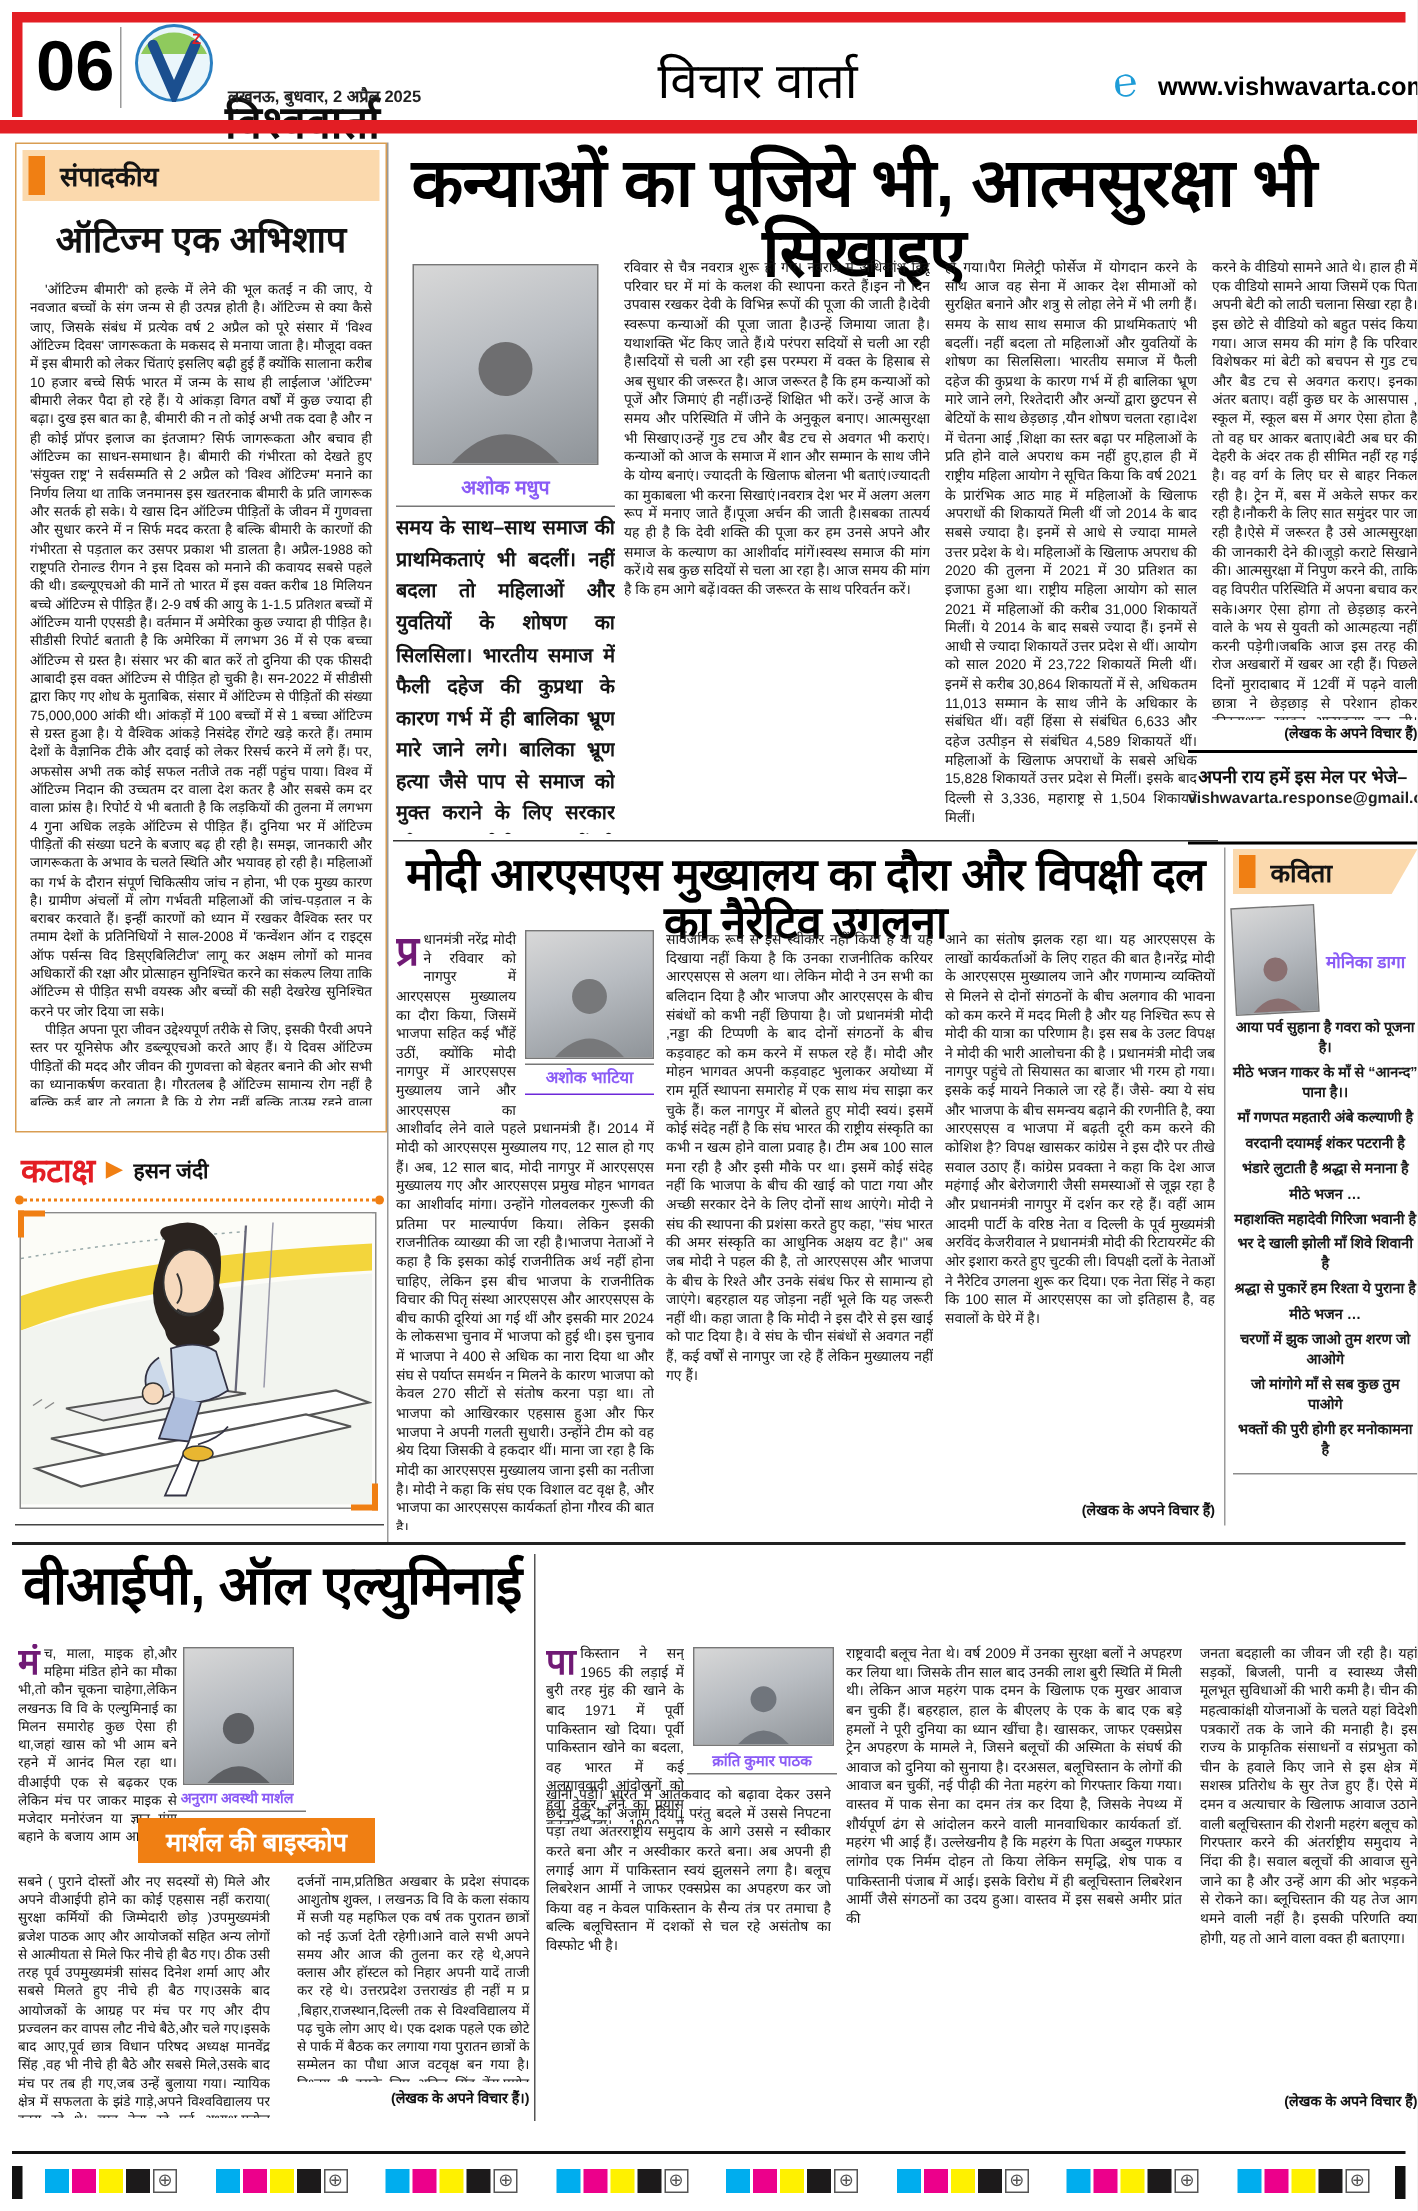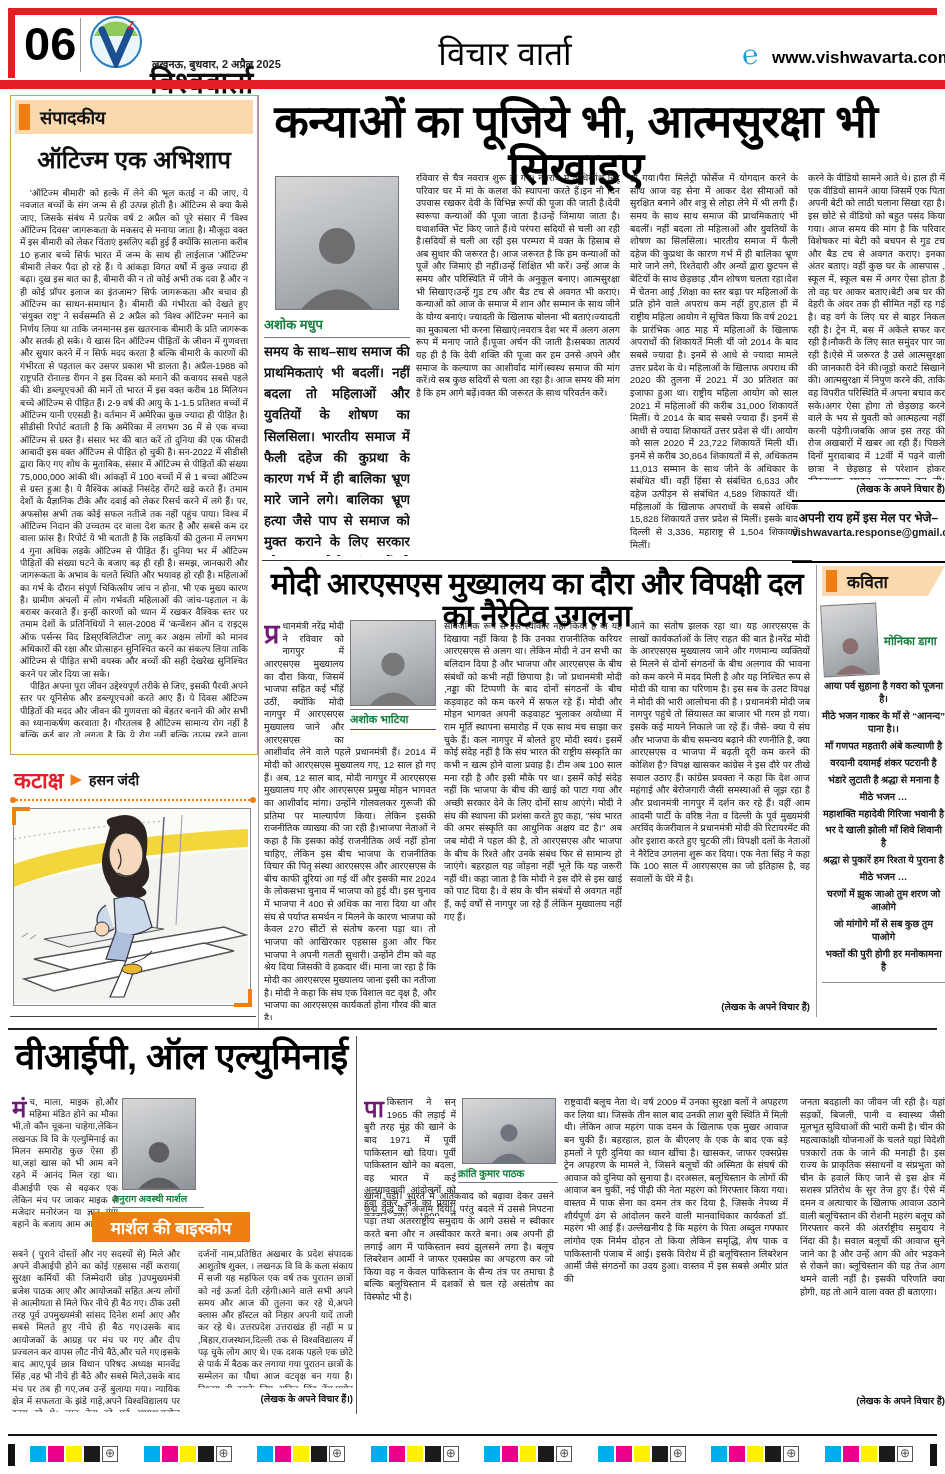--- a/index.html
+++ b/index.html
@@ -7,21 +7,21 @@
         font-family:"Liberation Sans",sans-serif;color:#111;overflow:hidden;}
   .abs{position:absolute;}
   .jtext{text-align:justify;font-size:9.3px;line-height:1.36;color:#151515;overflow:hidden;word-break:break-word;}
   .bold{font-weight:bold;}
   .center{text-align:center;}
   .headline{font-weight:bold;color:#000;text-align:center;letter-spacing:-0.5px;line-height:1.05;}
   .vrule{background:#9a9a9a;width:1px;}
   .hrule{background:#8c8c8c;height:1px;}
   .photo{background:linear-gradient(160deg,#d8d8d8 0%,#b9bdc2 45%,#8f9499 100%);border:1px solid #777;
          display:flex;align-items:flex-end;justify-content:center;overflow:hidden;}
-  .caption{font-weight:bold;text-align:left;color:#15803d;}
+  .caption{font-weight:bold;text-align:center;color:#8b5cf6;}
   .dropcap{float:left;font-weight:bold;font-size:27px;line-height:0.9;padding:2px 3px 0 0;color:#701a75;}
   .closing{font-weight:bold;text-align:right;font-size:9.5px;}
   
   .red{background:#e31e24;}
   .pagenum{font-size:47px;font-weight:bold;color:#000;line-height:1;}
   .masthead{font-size:30px;font-weight:bold;color:#0d0d0d;line-height:1;}
   .dateline{font-size:11px;font-weight:bold;color:#222;}
   .edition-title{font-size:33px;font-weight:normal;color:#000;}
   .website{font-size:17px;font-weight:bold;color:#000;}
   .eicon{font-family:"Liberation Serif",serif;font-style:italic;font-weight:bold;font-size:27px;color:#1e9cd7;

